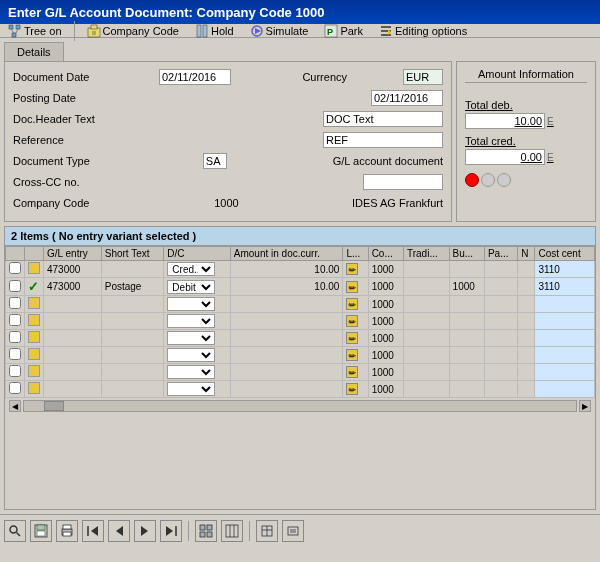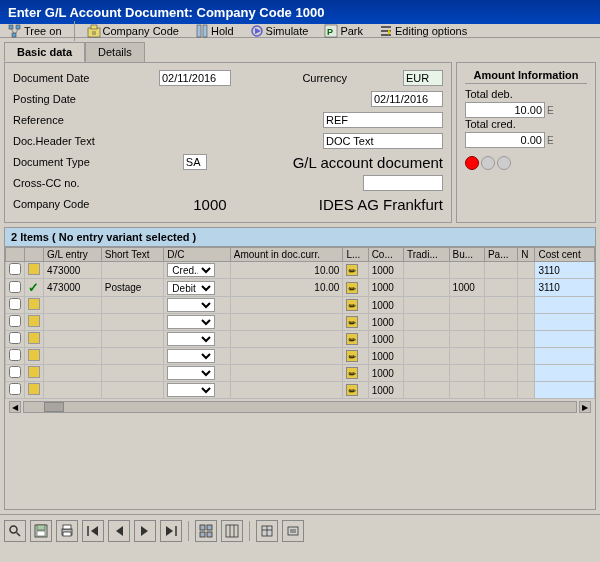--- a/index.html
+++ b/index.html
@@ -117,32 +117,34 @@
       height: 16px;
       font-size: 11px;
       padding: 0 2px;
     }
     .form-input.date { width: 72px; }
     .form-input.currency { width: 40px; background: #e8f4e8; }
     .form-input.ref { width: 120px; }
     .form-input.doctext { width: 120px; }
     .form-input.sa { width: 24px; }
     .form-input.crosscc { width: 80px; }
-    .form-value { font-size: 15px; margin-left: 6px; }
+    .form-value { font-size: 11px; margin-left: 6px; }
 
     
     .amount-section-title {
       font-size: 11px;
-      font-weight: bold;
-      margin-bottom: 4px;
+      font-weight: normal;
+      margin-bottom: 16px;
       text-align: center;
       border-bottom: 1px solid #999;
       padding-bottom: 2px;
     }
     .amount-row {
+      margin-bottom: 6px;
+      text-decoration: underline;
     }
     .amount-label {
       font-size: 11px;
       margin-bottom: 2px;
     }
     .amount-input-row {
       display: flex;
       align-items: center;
       gap: 2px;
     }
@@ -314,23 +316,20 @@
       <polygon points="10,8 13,11 10,14" fill="#e0c000" transform="translate(-1,-3)"></polygon>
     </svg>
     <span>Editing options</span>
   </div>
 </div>
 
 <div class="main-content">
 
   <div>
     <div class="tabs">
-      <div class="tab active">
-        <span>Basic data</span>
-      </div>
       <div class="tab">
         <span>Details</span>
       </div>
     </div>
 
     <div class="form-panel">
 
       <div class="form-left">
 
         <div class="form-row">
@@ -339,27 +338,27 @@
           <span class="form-label" style="width:60px;text-align:right">Currency</span>
           <input class="form-input currency" type="text" value="EUR" style="">
         </div>
 
         <div class="form-row">
           <span class="form-label">Posting Date</span>
           <input class="form-input date" type="text" value="02/11/2016" style="">
         </div>
 
         <div class="form-row">
+          <span class="form-label">Doc.Header Text</span>
+          <input class="form-input doctext" type="text" value="DOC Text" style="">
+        </div>
+
+        <div class="form-row">
           <span class="form-label">Reference</span>
           <input class="form-input ref" type="text" value="REF" style="">
-        </div>
-
-        <div class="form-row">
-          <span class="form-label">Doc.Header Text</span>
-          <input class="form-input doctext" type="text" value="DOC Text" style="">
         </div>
 
         <div class="form-row">
           <span class="form-label">Document Type</span>
           <input class="form-input sa" type="text" value="SA" style="">
           <span class="form-value">G/L account document</span>
         </div>
 
         <div class="form-row">
           <span class="form-label">Cross-CC no.</span>

